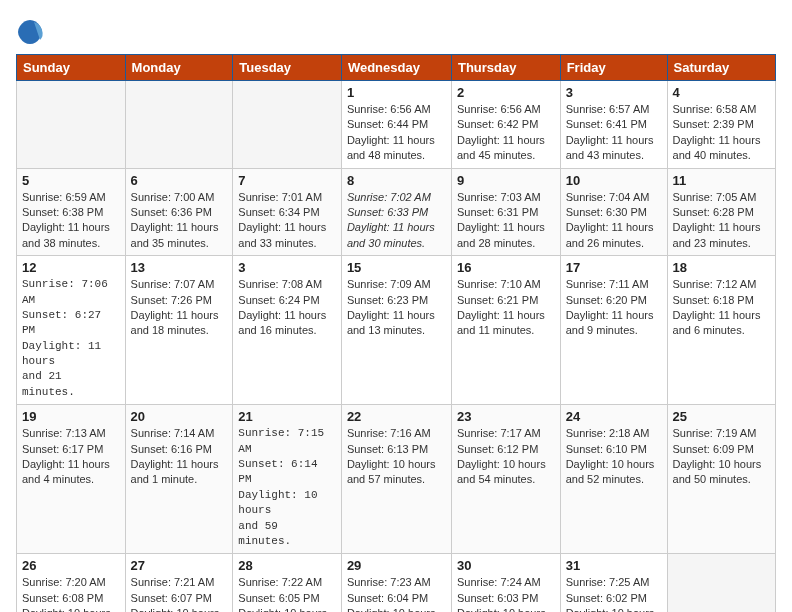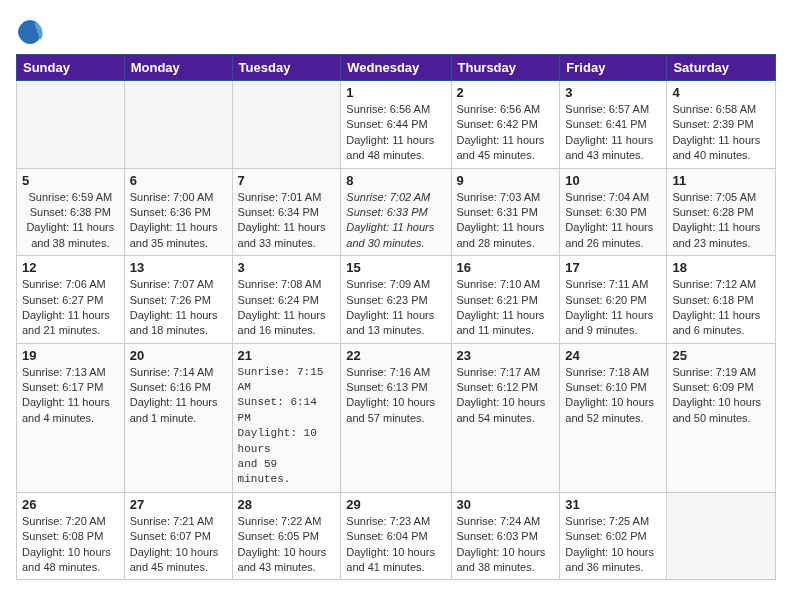--- a/index.html
+++ b/index.html
@@ -51,21 +51,21 @@
     .location-title {
       font-size: 16px;
       color: #444;
     }
     .calendar {
       width: 100%;
       border-collapse: collapse;
       border: 1px solid #ccc;
     }
     .calendar th {
-      background-color: #4c1d95;
+      background-color: #c2410c;
       color: #fff;
       text-align: left;
       padding: 5px 6px;
       font-size: 13px;
       border: 1px solid #1e5a99;
     }
     .calendar td {
       vertical-align: top;
       border: 1px solid #ccc;
       padding: 4px 5px;
@@ -156,21 +156,21 @@
           <div class="day-number">4</div>
           <div class="day-info" style="white-space: pre-line;">Sunrise: 6:58 AM
 Sunset: 2:39 PM
 Daylight: 11 hours
 and 40 minutes.</div>
         </td>
       </tr>
       <tr class="alt-row">
         <td>
           <div class="day-number">5</div>
-          <div class="day-info" style="white-space: pre-line; text-align: center;">Sunrise: 6:59 AM
+          <div class="day-info" style="white-space: pre-line;">Sunrise: 6:59 AM
 Sunset: 6:38 PM
 Daylight: 11 hours
 and 38 minutes.</div>
         </td>
         <td>
           <div class="day-number">6</div>
           <div class="day-info" style="white-space: pre-line;">Sunrise: 7:00 AM
 Sunset: 6:36 PM
 Daylight: 11 hours
 and 35 minutes.</div>
@@ -207,21 +207,21 @@
           <div class="day-number">11</div>
           <div class="day-info" style="white-space: pre-line;">Sunrise: 7:05 AM
 Sunset: 6:28 PM
 Daylight: 11 hours
 and 23 minutes.</div>
         </td>
       </tr>
       <tr>
         <td>
           <div class="day-number">12</div>
-          <div class="day-info" style="white-space: pre-line;">Sunrise: 7:06 AM
+          <div class="day-info" style="white-space: pre-line; font-family: Liberation Mono, monospace;">Sunrise: 7:06 AM
 Sunset: 6:27 PM
 Daylight: 11 hours
 and 21 minutes.</div>
         </td>
         <td>
           <div class="day-number">13</div>
           <div class="day-info" style="white-space: pre-line;">Sunrise: 7:07 AM
 Sunset: 7:26 PM
 Daylight: 11 hours
 and 18 minutes.</div>
@@ -293,21 +293,21 @@
         </td>
         <td>
           <div class="day-number">23</div>
           <div class="day-info" style="white-space: pre-line;">Sunrise: 7:17 AM
 Sunset: 6:12 PM
 Daylight: 10 hours
 and 54 minutes.</div>
         </td>
         <td>
           <div class="day-number">24</div>
-          <div class="day-info" style="white-space: pre-line;">Sunrise: 7:18 AM
+          <div class="day-info" style="white-space: pre-line;">Sunrise: 2:18 AM
 Sunset: 6:10 PM
 Daylight: 10 hours
 and 52 minutes.</div>
         </td>
         <td>
           <div class="day-number">25</div>
           <div class="day-info" style="white-space: pre-line;">Sunrise: 7:19 AM
 Sunset: 6:09 PM
 Daylight: 10 hours
 and 50 minutes.</div>

